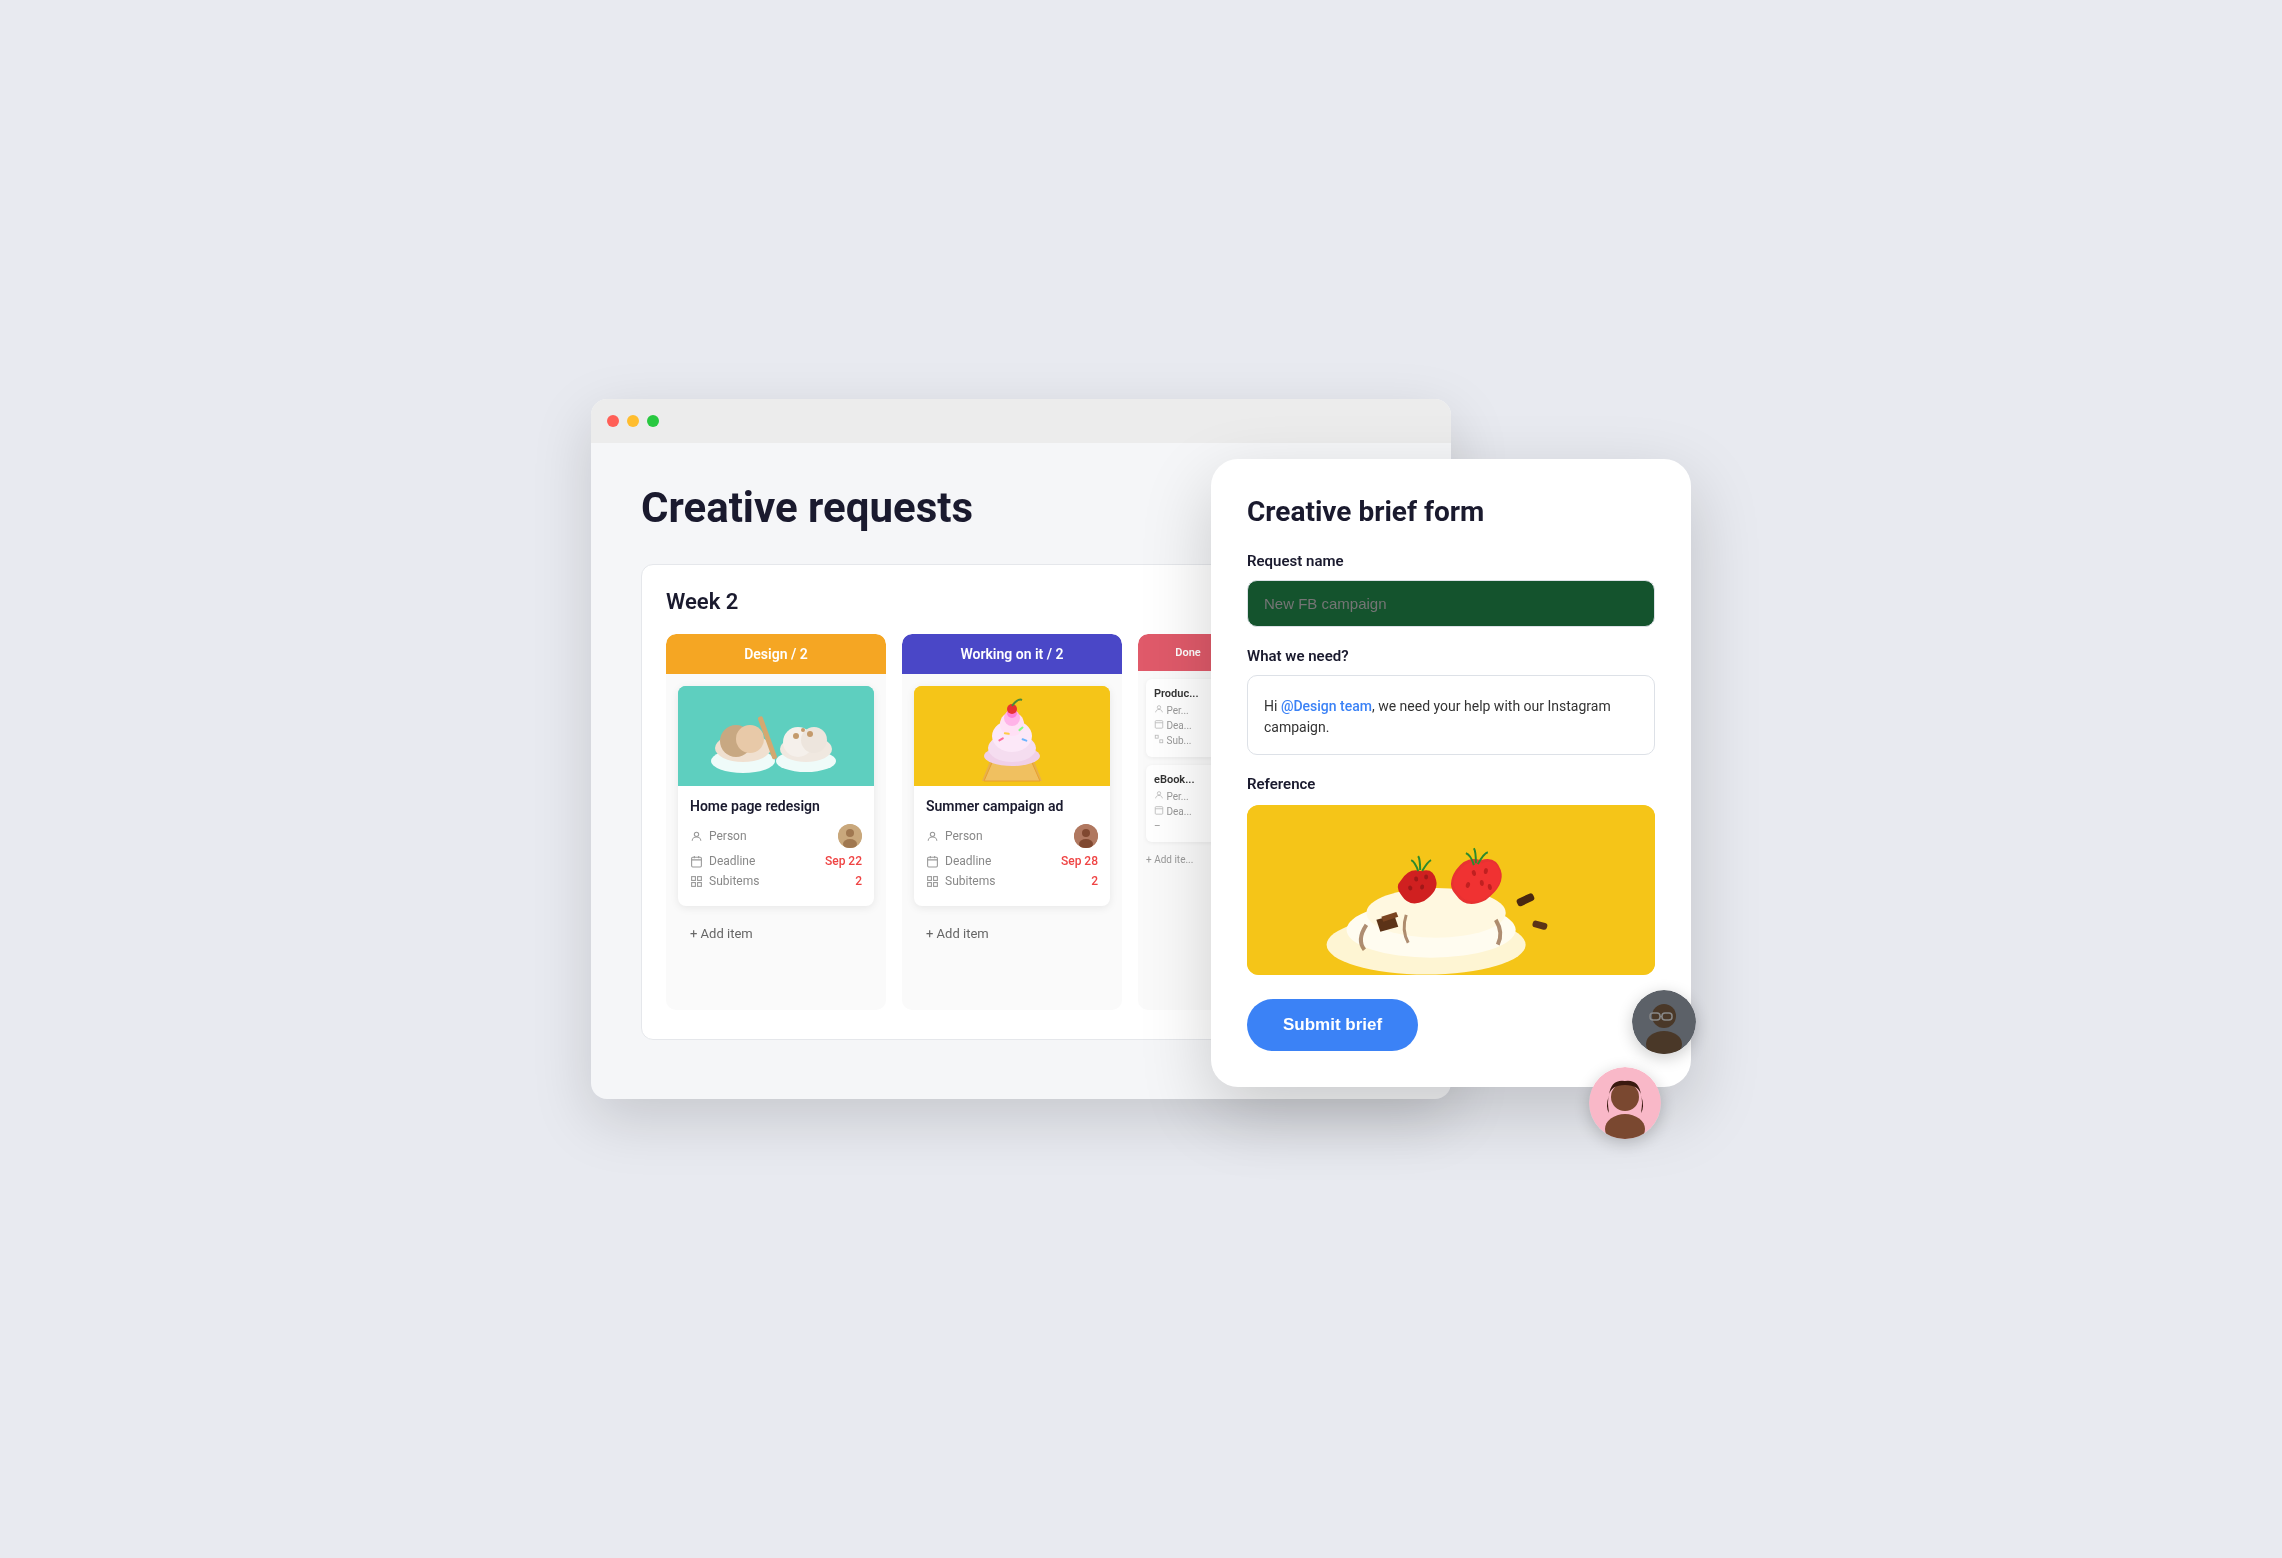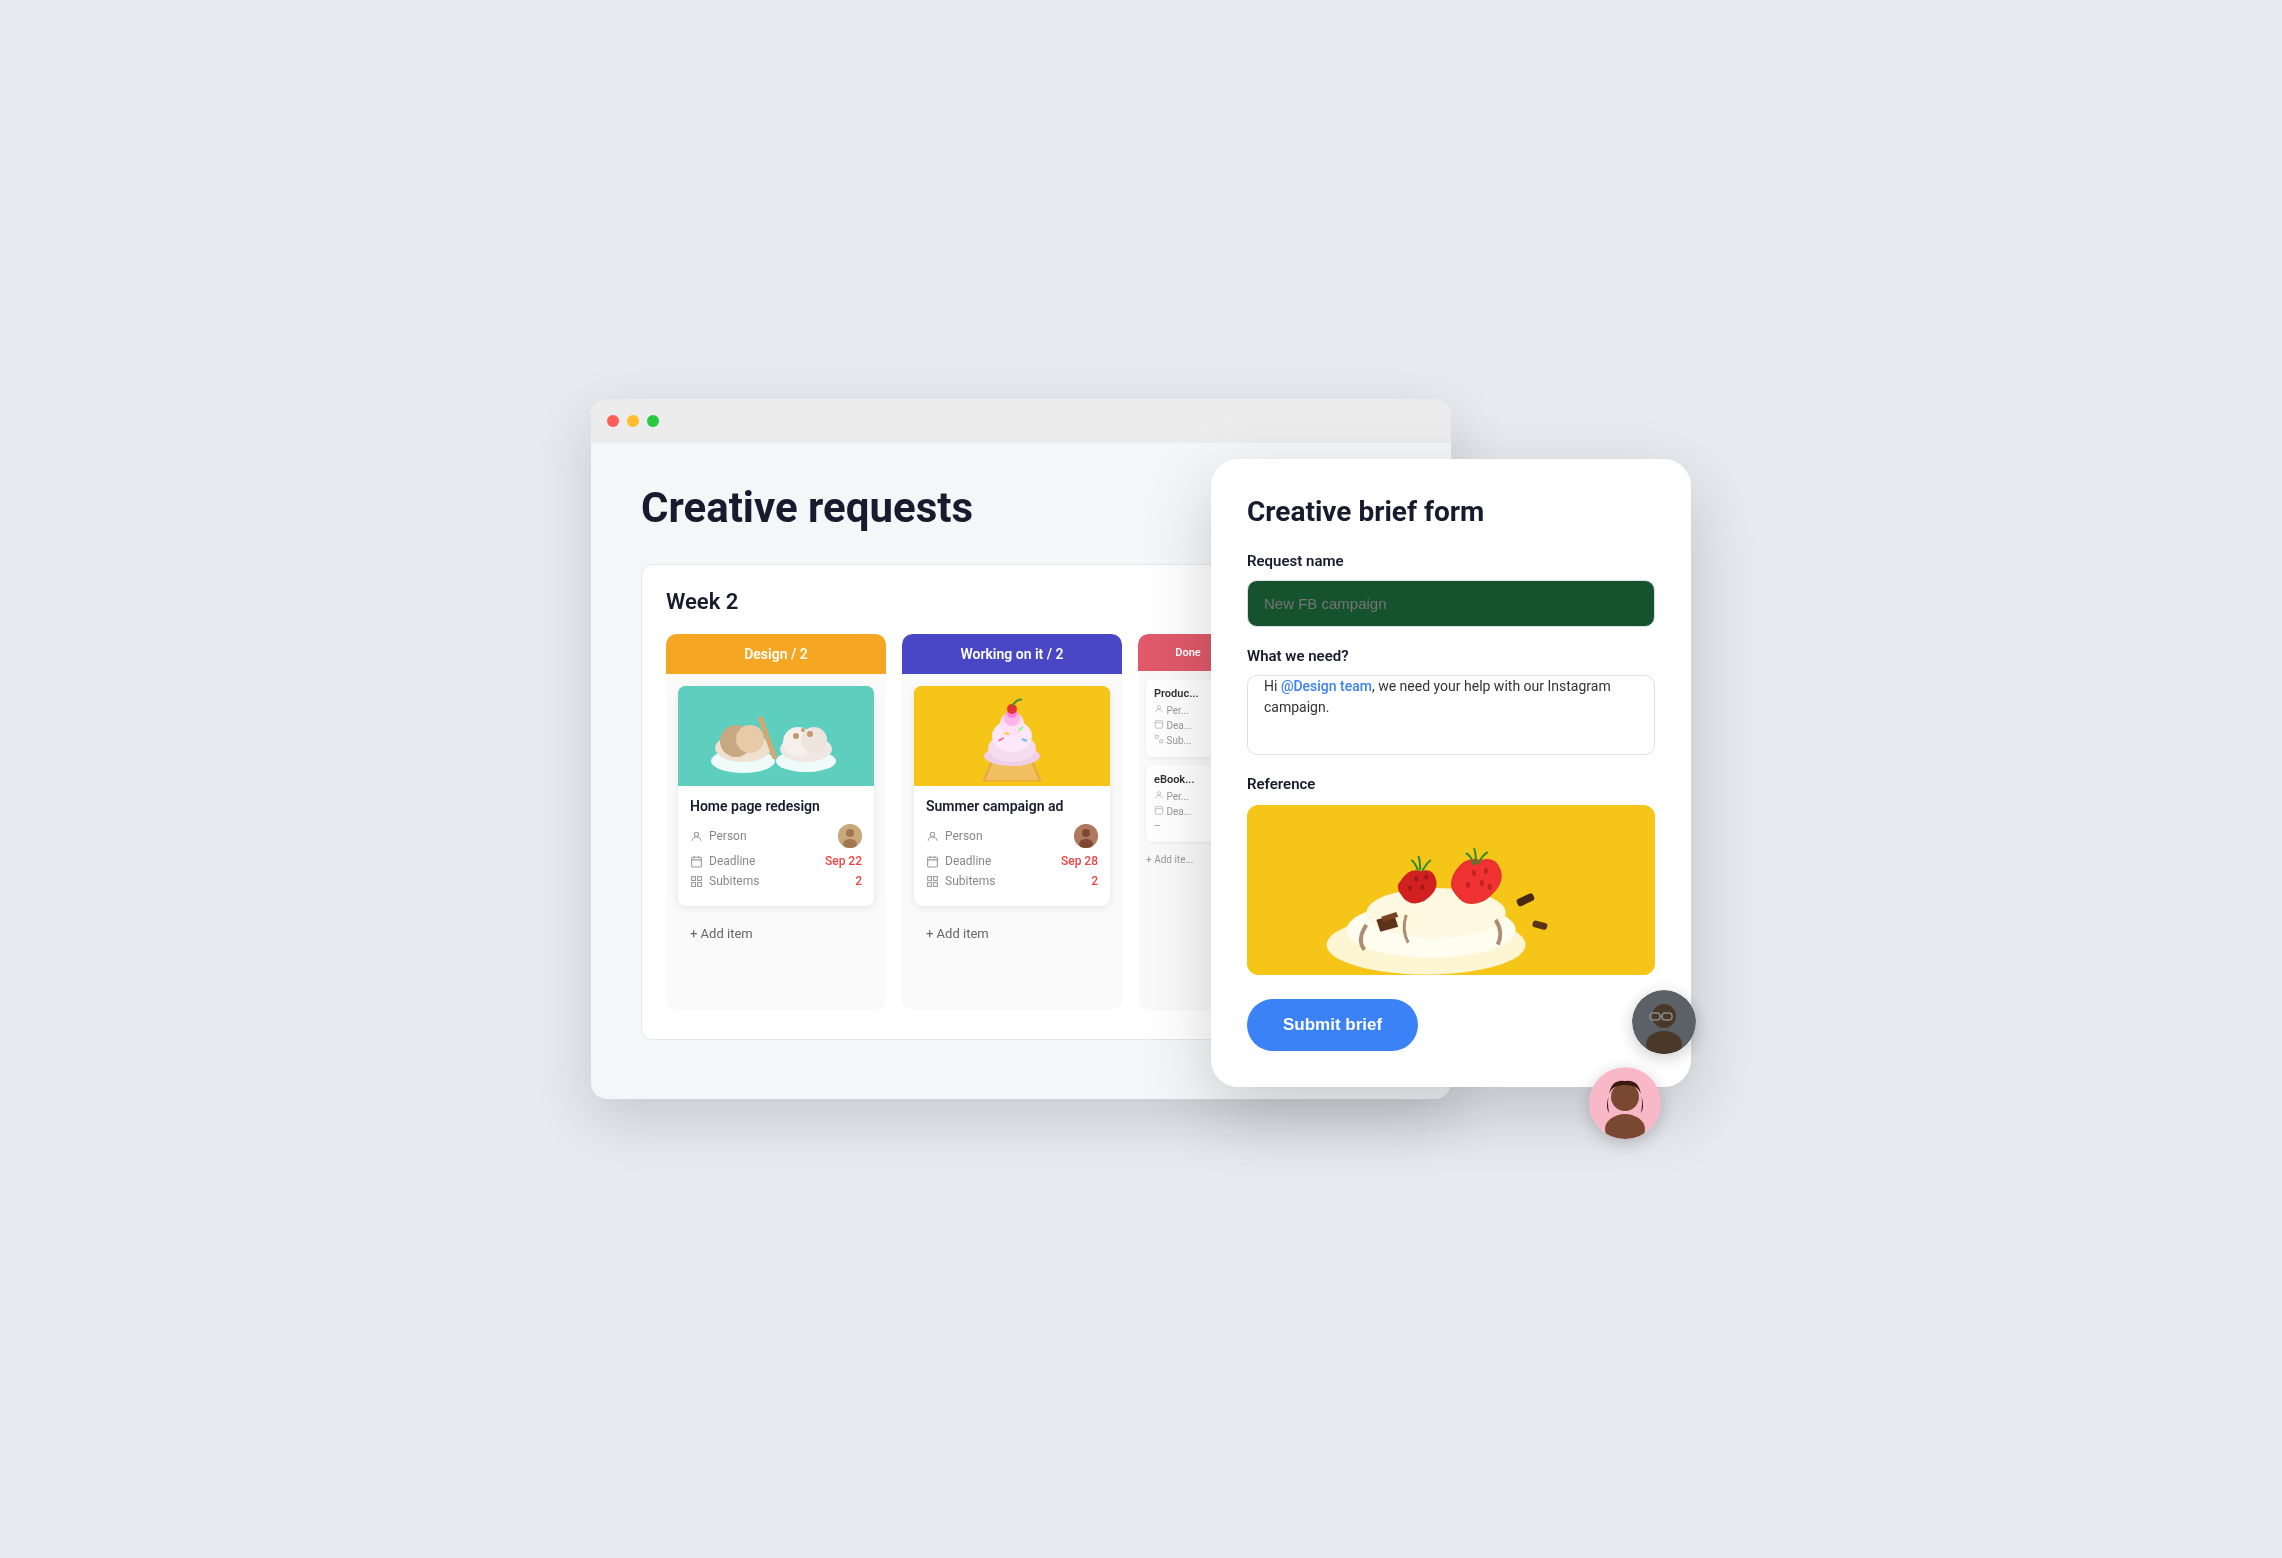--- a/index.html
+++ b/index.html
@@ -590,21 +590,21 @@
     </div>
   </div>
 
   <div class="form-panel">
     <h2 class="form-title">Creative brief form</h2>
     
     <label class="form-label">Request name</label>
     <input type="text" class="form-input" placeholder="New FB campaign" style="">
     
     <label class="form-label">What we need?</label>
-    <div class="form-textarea" style="display:block; padding:0 16px; border:1.5px solid #dde1e7; border-radius:10px; font-size:14px; line-height:1.5; color:#333; ">
+    <div class="form-textarea" style="display:block; padding:20px 16px; border:1.5px solid #dde1e7; border-radius:10px; font-size:14px; line-height:1.5; color:#333; ">
       <span>Hi </span><span class="mention">@Design team</span><span>, we need your help with our Instagram campaign.</span>
     </div>
     
     <label class="reference-label">Reference</label>
     <div class="reference-image">
 
       <svg width="410" height="170" viewBox="0 0 410 170" xmlns="http://www.w3.org/2000/svg">
         <rect width="410" height="170" fill="#f5c518"></rect>
 
         <ellipse cx="180" cy="140" rx="100" ry="30" fill="#fff9e8" opacity="0.9"></ellipse>

